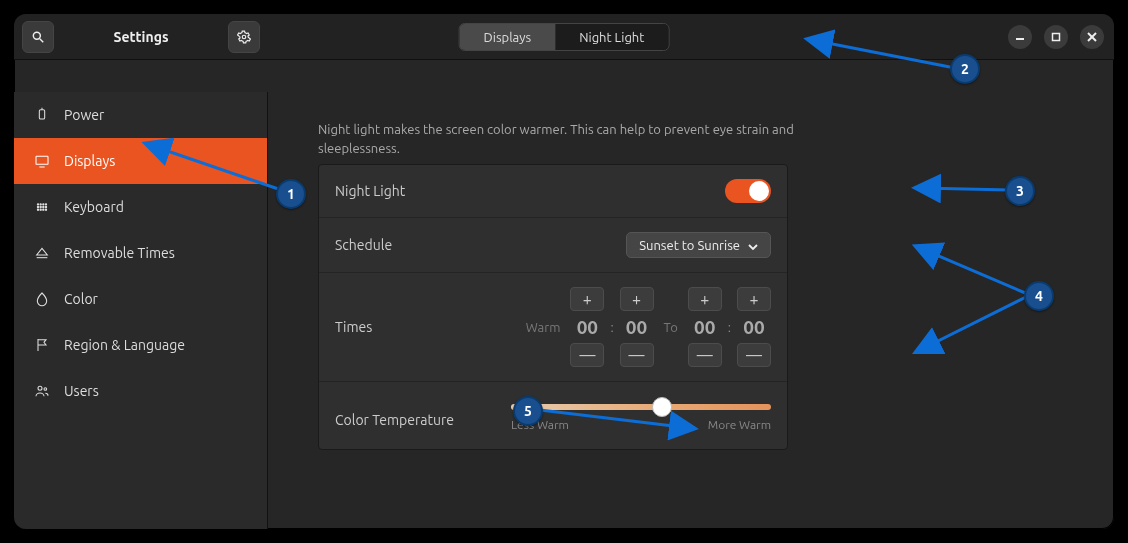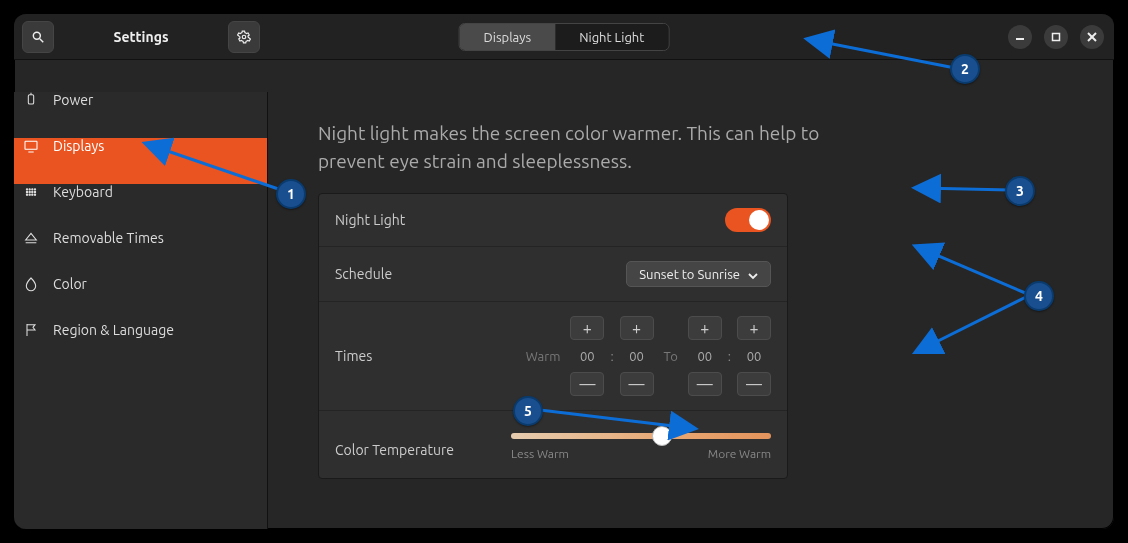--- a/index.html
+++ b/index.html
@@ -52,28 +52,28 @@
     position:absolute;right:10px;top:50%;transform:translateY(-50%);
     display:flex;gap:12px;
   }
   .wctrl{width:24px;height:24px;border-radius:50%;background:#3b3b3b;display:flex;align-items:center;justify-content:center;color:#eee;font-size:12px;}
   .body{flex:1;display:flex;min-height:0;}
   .sidebar{
     width:254px;background:var(--bg-sidebar);border-right:1px solid #111;
     overflow:hidden;display:flex;flex-direction:column;
   }
   .side-item{
-    display:flex;align-items:flex-start;gap:14px;height:46px;padding:0 9px;
+    display:flex;align-items:center;gap:14px;height:46px;padding:0 20px;
     color:#ddd;font-size:14px;cursor:pointer;
   }
   .side-item.active{background:var(--accent);color:#fff;}
   .side-icon{width:16px;height:16px;display:flex;align-items:center;justify-content:center;}
   .side-icon svg{width:16px;height:16px;fill:none;stroke:currentColor;stroke-width:1.6;}
   .main{flex:1;overflow:auto;padding:28px 50px;color:var(--text-dim);}
-  .desc{max-width:540px;font-size:19px;line-height:1.45;color:#aaa;margin-bottom:18px;}
+  .desc{max-width:540px;font-size:13px;line-height:1.45;color:#aaa;margin-bottom:6px;}
   .panel{
     width:470px;border:1px solid #1a1a1a;border-radius:4px;overflow:hidden;
     background:var(--bg-panel);
   }
   .row{
     display:flex;align-items:center;justify-content:space-between;
     padding:14px 16px;border-bottom:1px solid var(--row-sep);
     color:#ccc;font-size:14px;
   }
   .row:last-child{border-bottom:none;}
@@ -91,21 +91,21 @@
     padding:5px 12px;color:#eee;font-size:13px;display:flex;align-items:flex-end;gap:8px;
     cursor:pointer;
   }
   .times-box{display:flex;align-items:center;gap:10px;color:#777;font-size:13px;}
   .time-group{display:flex;align-items:center;gap:6px;}
   .stepper{display:flex;flex-direction:column;gap:4px;align-items:center;}
   .step-btn{
     width:34px;height:24px;border-radius:4px;background:#3c3c3c;border:1px solid #4c4c4c;
     color:#ccc;display:flex;align-items:center;justify-content:center;font-size:16px;cursor:pointer;
   }
-  .step-val{height:24px;width:34px;display:flex;align-items:center;justify-content:center;color:#aaa;font-size:13px;}
+  .step-val{height:24px;width:34px;display:flex;align-items:center;justify-content:center;color:#aaa;font-size:19px;font-weight:bold;}
   .colon{color:#888;}
   .slider-wrap{display:flex;flex-direction:column;align-items:flex-end;gap:8px;flex:1;margin-left:30px;}
   .slider{
     width:260px;height:6px;border-radius:3px;position:relative;
     background:linear-gradient(90deg,#e6ccaf 0%, #e8a873 60%, #e4935c 100%);
   }
   .slider .thumb{
     position:absolute;top:50%;transform:translate(-50%,-50%);
     width:20px;height:20px;border-radius:50%;background:#fff;border:1px solid #bbb;
     cursor:pointer;
@@ -226,20 +226,31 @@
         <span>Color</span>
       </div>
       <div class="side-item">
         <span class="side-icon">
             <svg viewBox="0 0 24 24">
               <line x1="6" y1="3" x2="6" y2="21"></line>
               <path d="M6 4h12l-3 4 3 4H6"></path>
             </svg>
           </span>
         <span>Region &amp; Language</span>
+      </div>
+      <div class="side-item">
+        <span class="side-icon">
+            <svg viewBox="0 0 24 24">
+              <circle cx="9" cy="8" r="3"></circle>
+              <path d="M3 20c0-3 3-5 6-5s6 2 6 5"></path>
+              <circle cx="17" cy="9" r="2"></circle>
+              <path d="M21 19c0-2-2-3.5-4-3.5"></path>
+            </svg>
+          </span>
+        <span>Users</span>
       </div>
     </div>
 
     <div class="main">
       <div class="desc">Night light makes the screen color warmer. This can help to prevent eye strain and sleeplessness.</div>
 
       <div class="panel">
 
         <div class="row">
           <span>Night Light</span>

